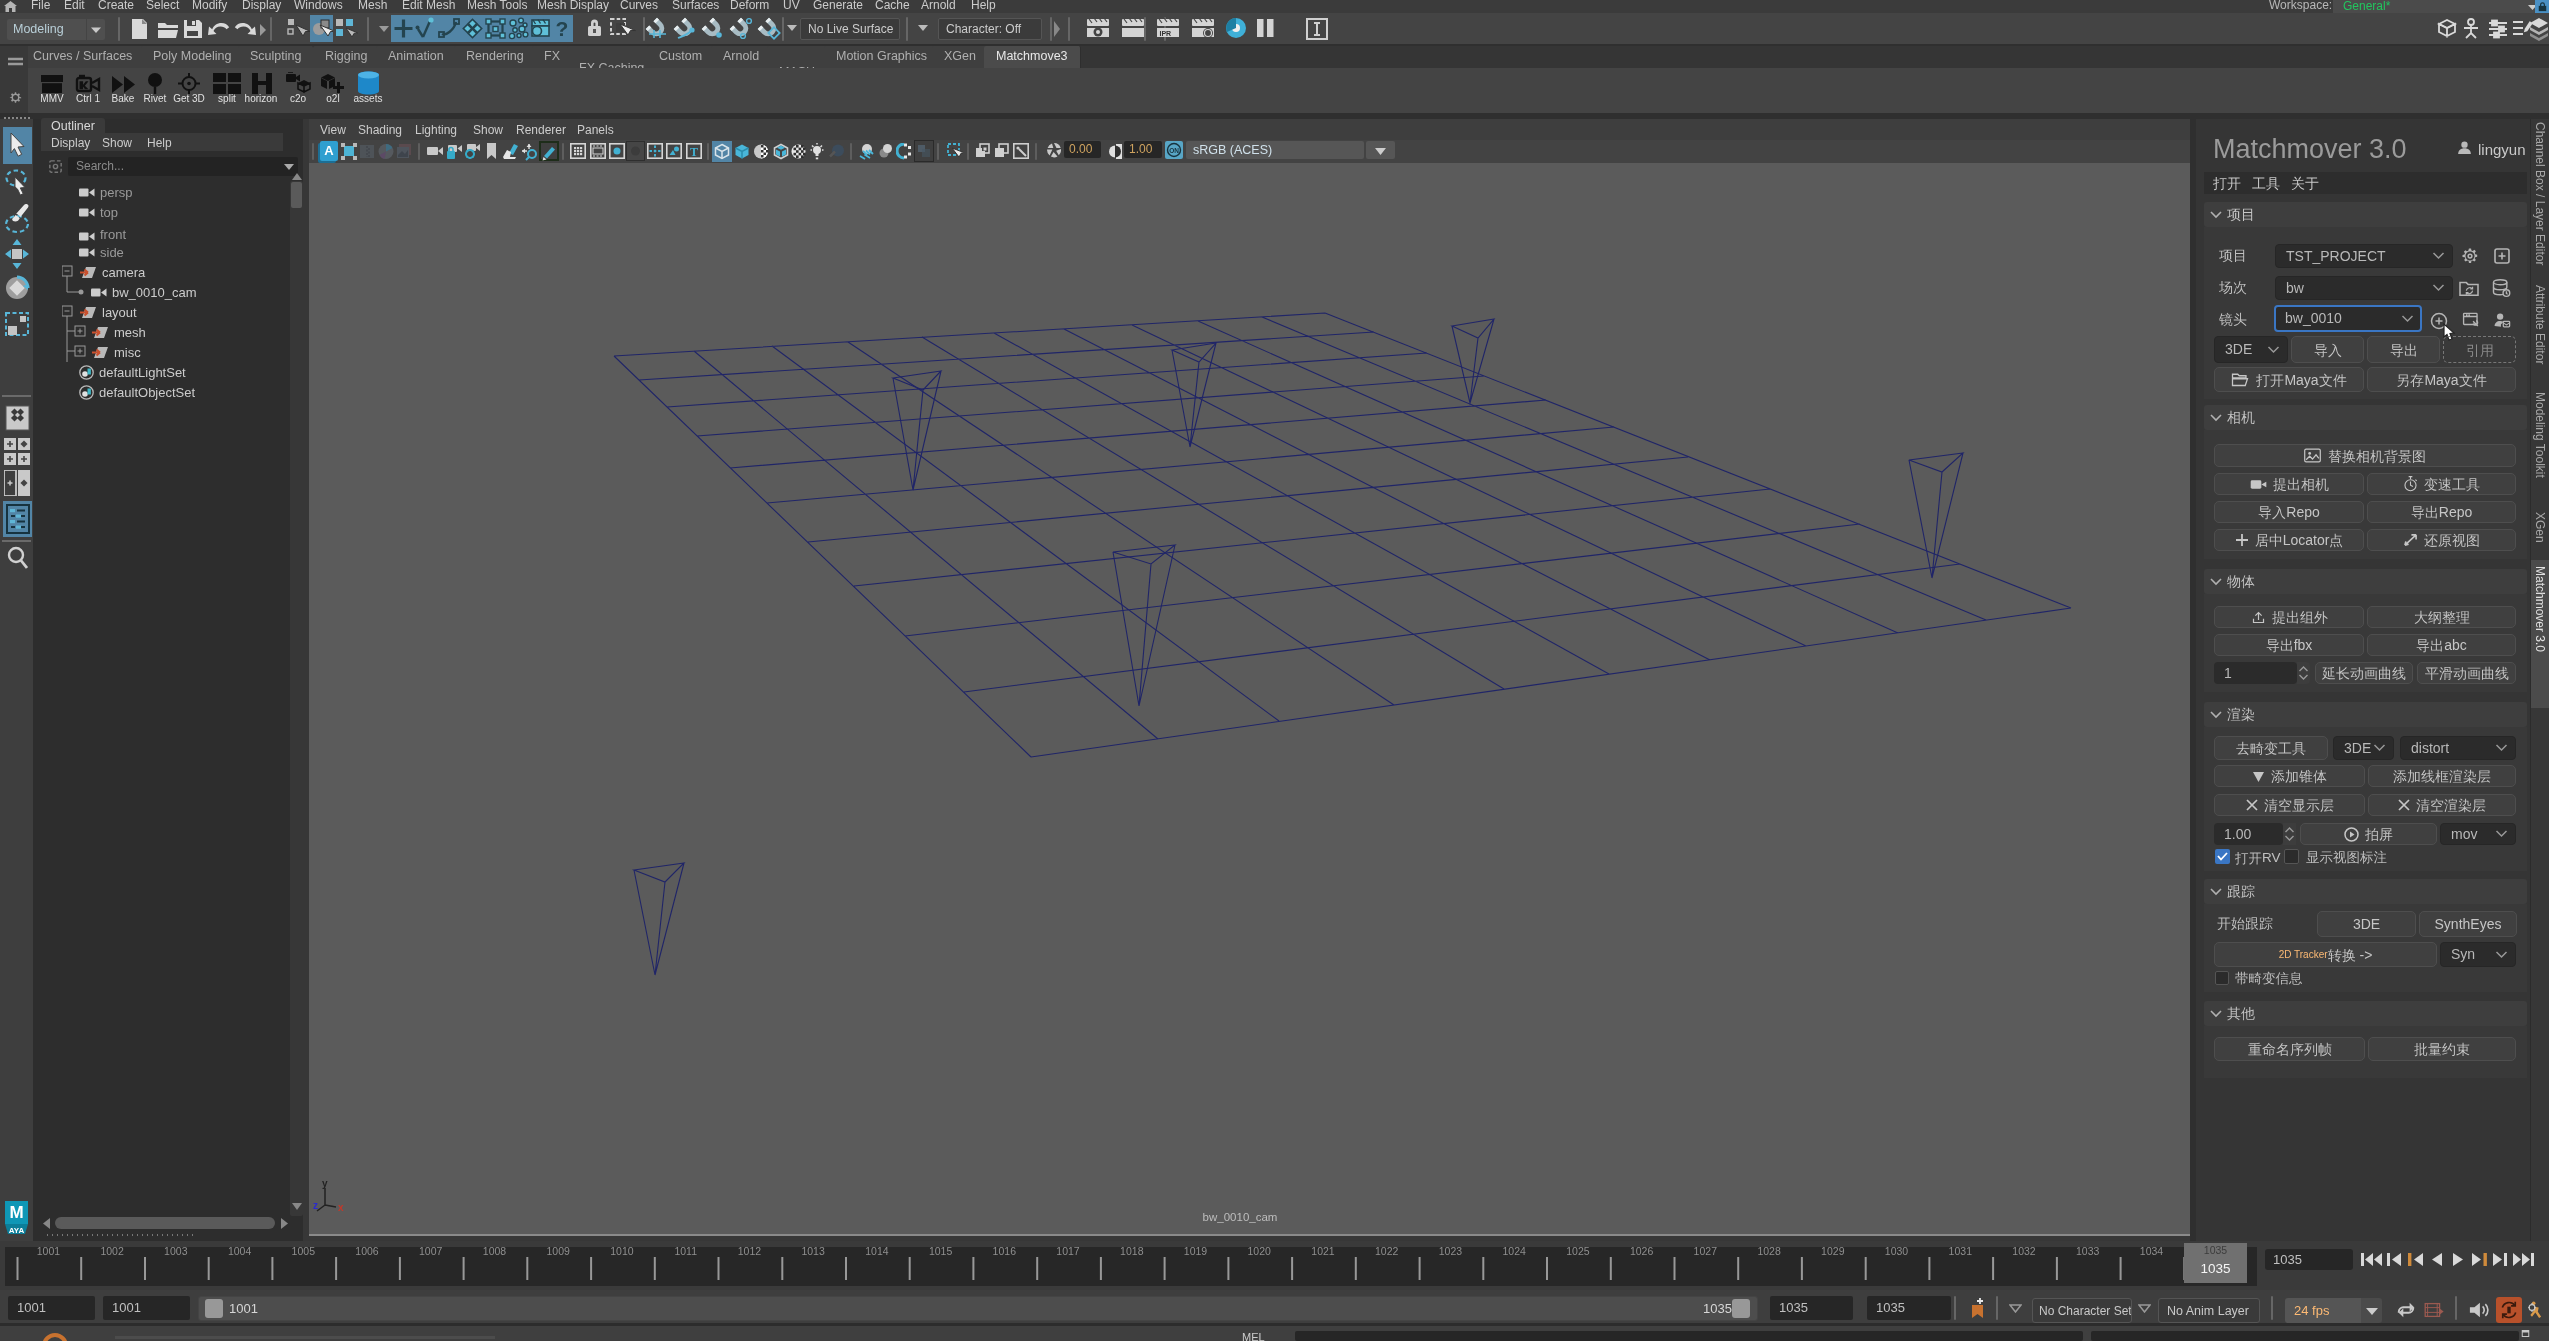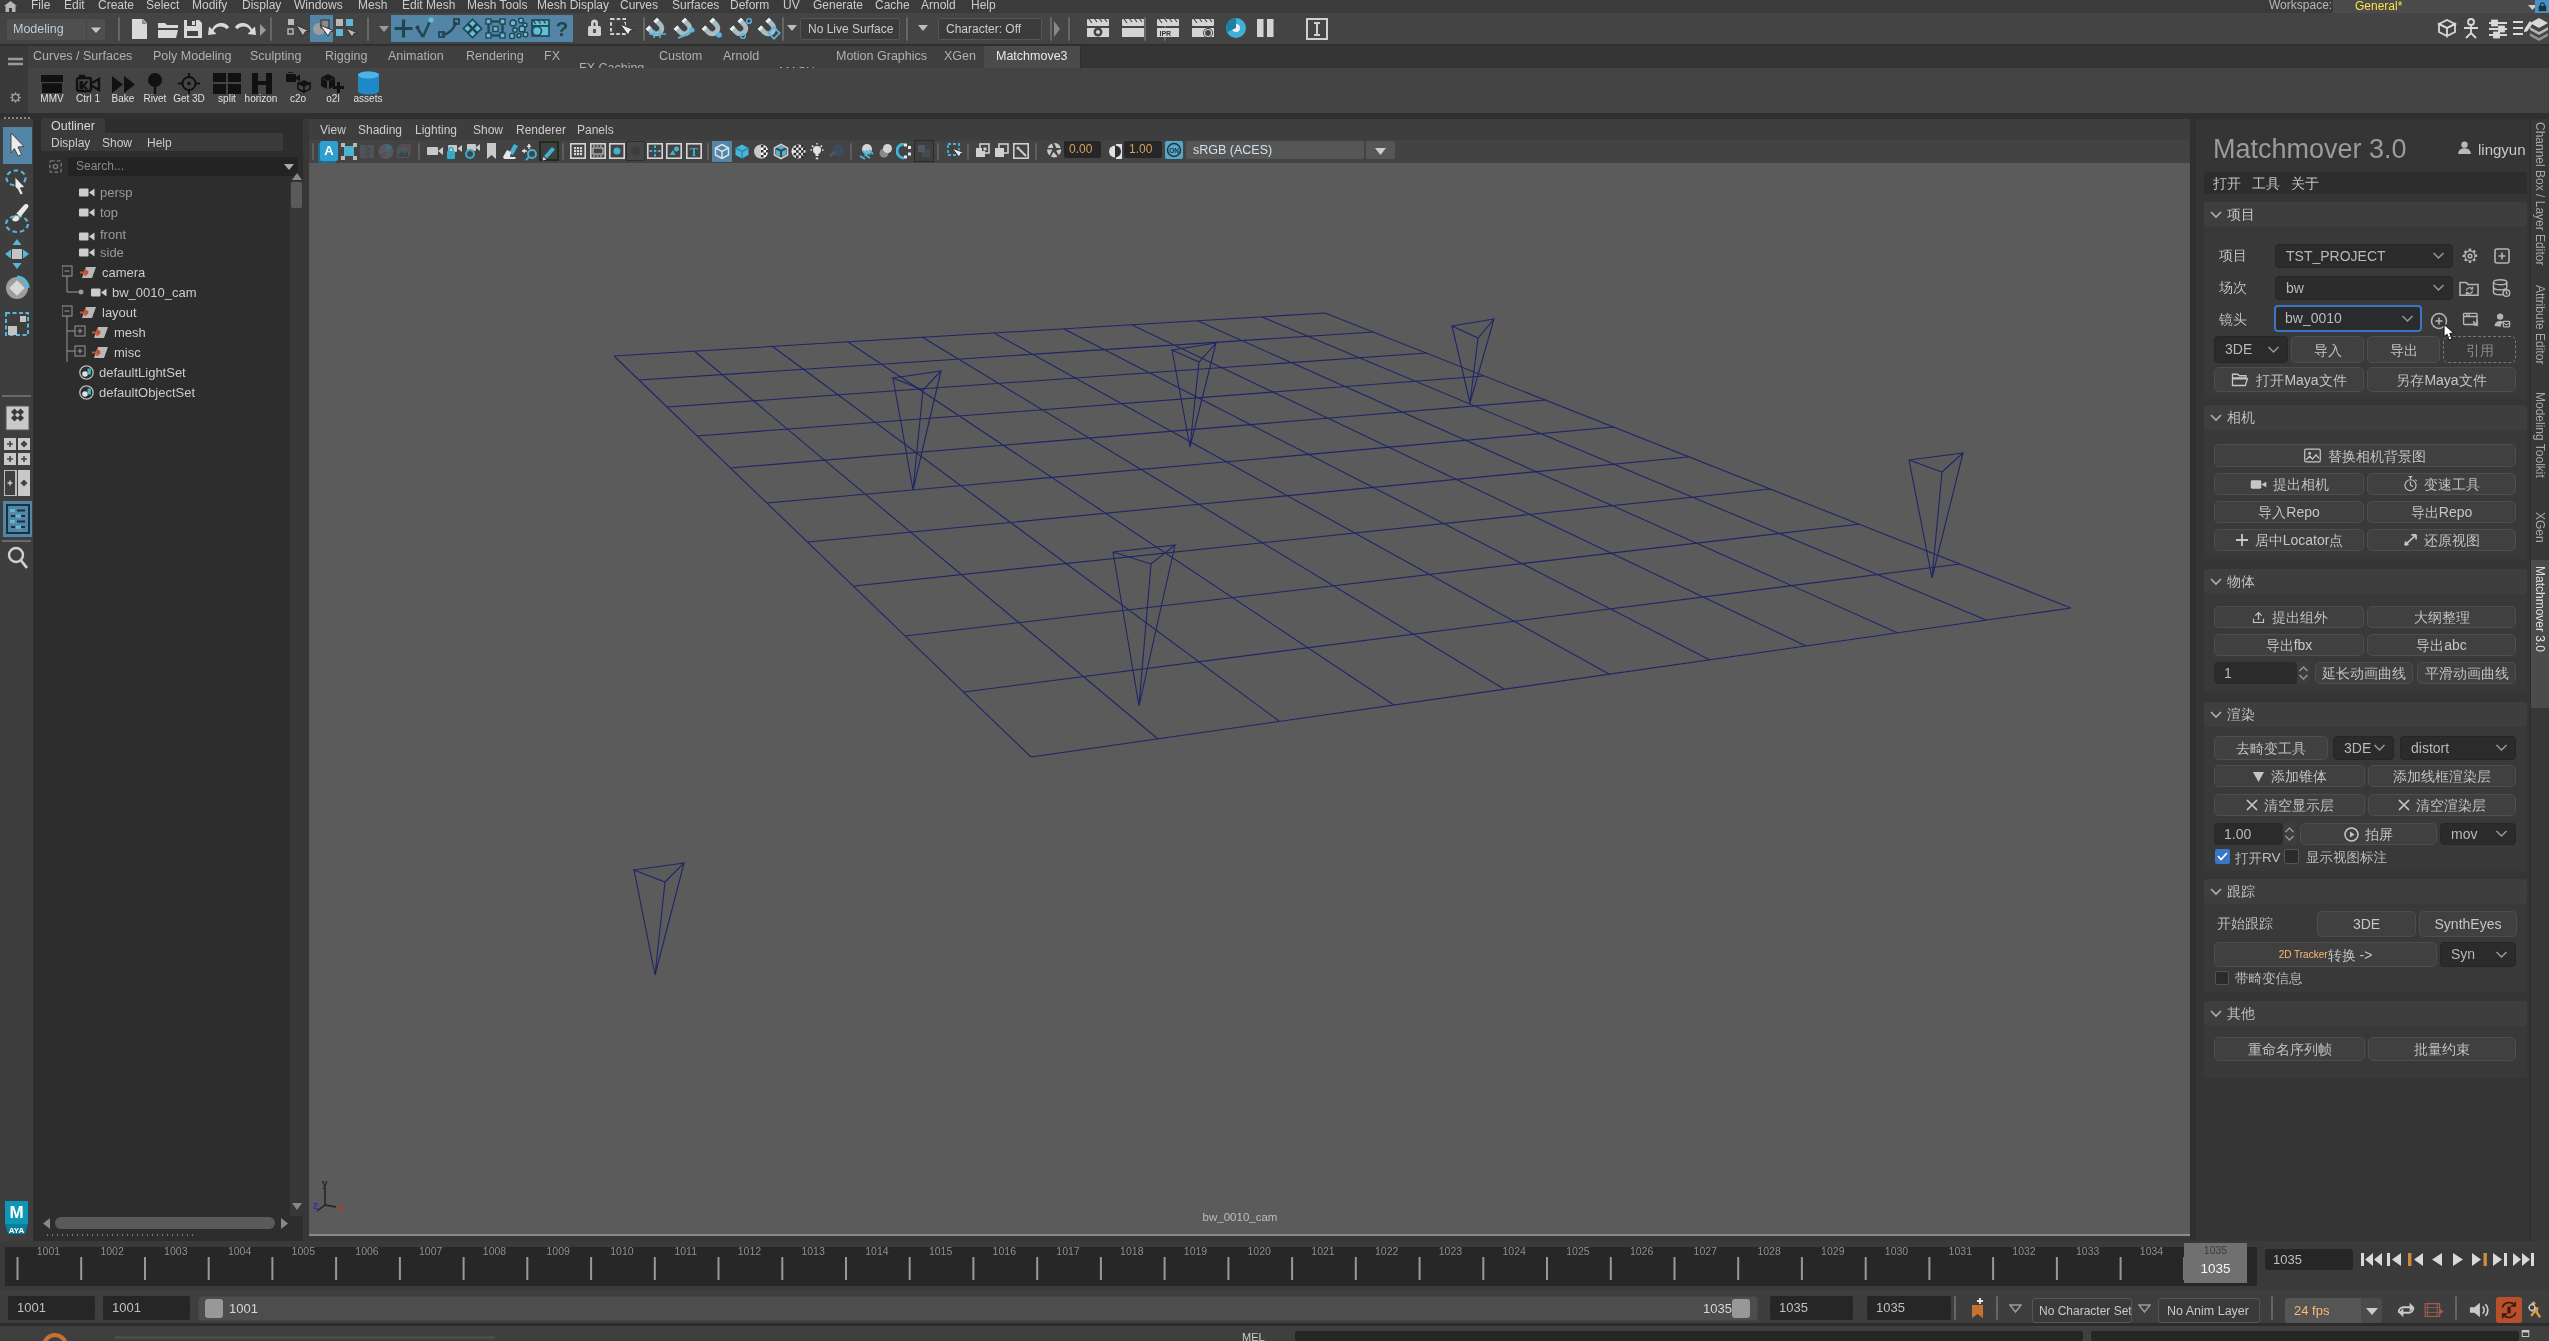--- a/index.html
+++ b/index.html
@@ -124,21 +124,21 @@
 <div class="ab menu" style="left:537px">Mesh Display</div>
 <div class="ab menu" style="left:620px">Curves</div>
 <div class="ab menu" style="left:672px">Surfaces</div>
 <div class="ab menu" style="left:730px">Deform</div>
 <div class="ab menu" style="left:783px">UV</div>
 <div class="ab menu" style="left:813px">Generate</div>
 <div class="ab menu" style="left:875px">Cache</div>
 <div class="ab menu" style="left:921px">Arnold</div>
 <div class="ab menu" style="left:971px">Help</div>
 <div class="ab menu" style="left:2269px;color:#b8b8b8">Workspace:</div>
-<div class="ab" style="left:2333px;top:0;width:191px;height:13px;background:#4b4b4b;color:#fde047;font-size:12px;line-height:12px;padding-left:22px">General*</div>
+<div class="ab" style="left:2333px;top:0;width:191px;height:13px;background:#4b4b4b;color:#22c55e;font-size:12px;line-height:12px;padding-left:10px">General*</div>
 <div class="ab" style="left:2524px;top:0;width:17px;height:13px;background:#4b4b4b">
     <svg width="17" height="13">
       <path fill="#ccc" d="M4 5l4.5 5L13 5z"></path>
     </svg>
   </div>
 <div class="ab" style="left:2535px;top:0;width:14px;height:14px;background:#4a90c4"></div>
 <svg class="ab" style="left:2538px;top:2px" width="9" height="10" viewBox="0 0 12 13">
     <rect x="1" y="5" width="10" height="7" fill="#17333f"></rect>
     <path d="M3.5 5V3.5a2.5 2.5 0 015 0V5" fill="none" stroke="#17333f" stroke-width="1.6"></path>
   </svg>

